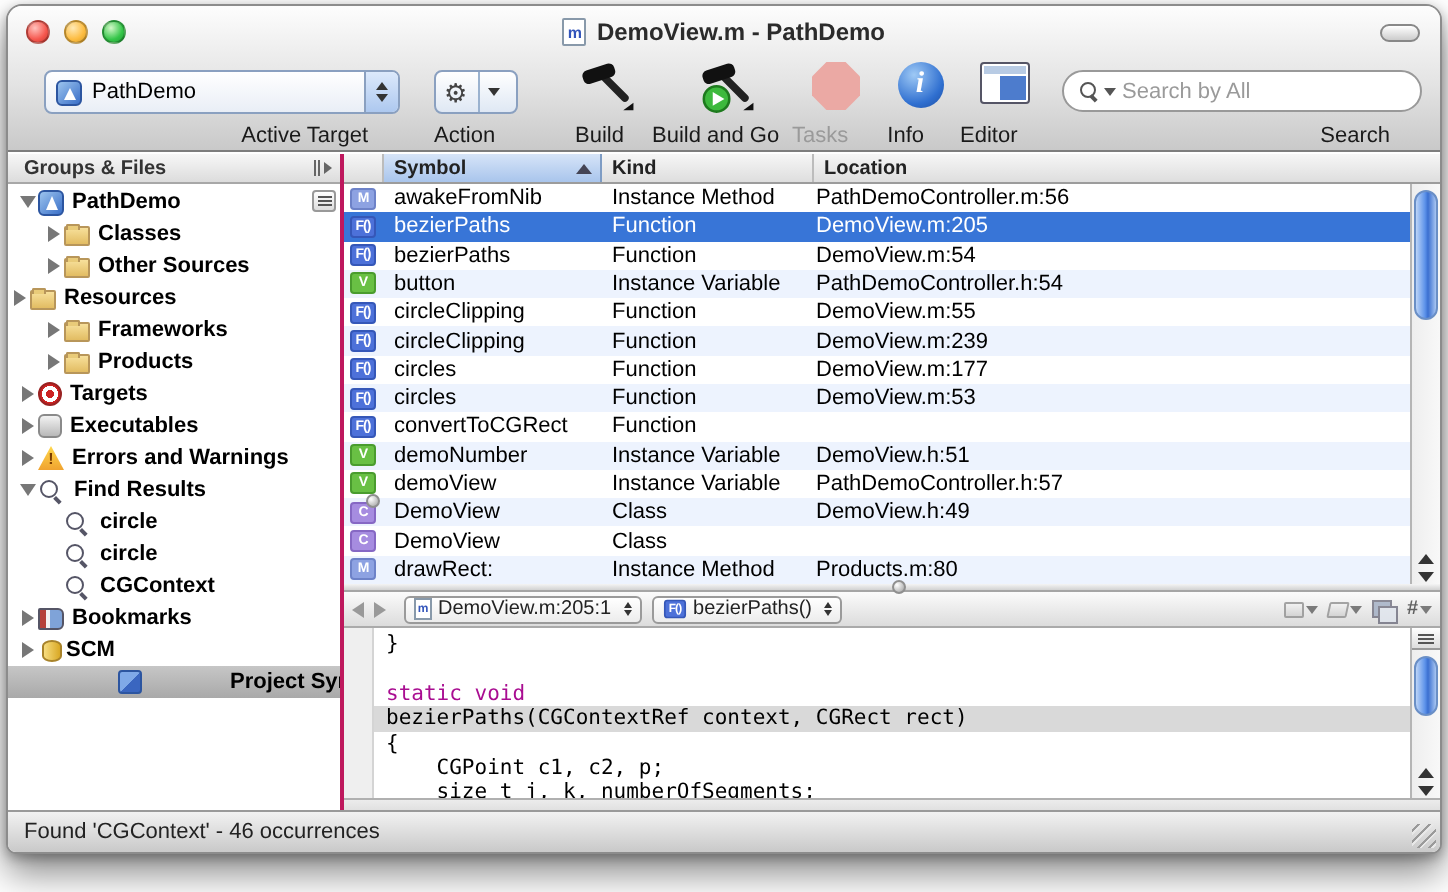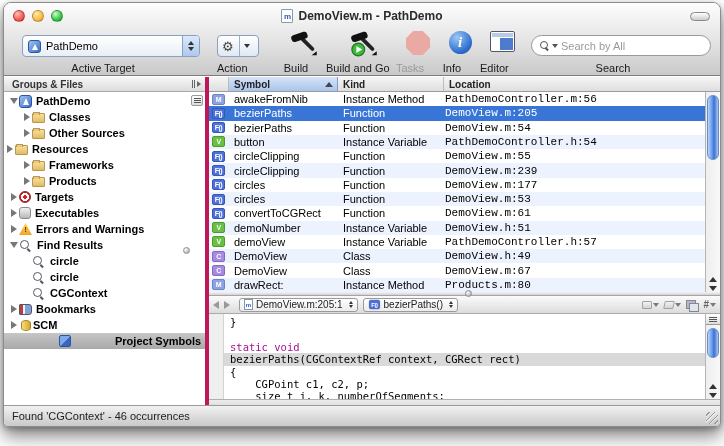--- a/index.html
+++ b/index.html
@@ -20,21 +20,21 @@
   .tl.red { background:radial-gradient(circle at 35% 30%, #ffc2bd, #f6574e 60%, #c43a31); }
   .tl.yel { background:radial-gradient(circle at 35% 30%, #ffe9b5, #fdbc40 60%, #d29a28); }
   .tl.grn { background:radial-gradient(circle at 35% 30%, #d2f8c8, #35c649 60%, #1f9a33); }
   .title-center { position:absolute; left:0; right:0; top:0; height:26px; display:flex; align-items:center; justify-content:center; gap:5px; }
   .docicon { width:12px; height:14px; background:#fff; border:1px solid #8899aa; border-radius:1px;
     display:flex; align-items:center; justify-content:center; font-size:8px; font-weight:bold; color:#3355bb; }
   .title-text { font-size:12px; font-weight:700; color:#2b2b2b; }
   .capsule { position:absolute; right:10px; top:9px; width:20px; height:9px; border:1px solid #888;
     border-radius:5px; background:linear-gradient(#fff,#ccc); }
   .toolbar { position:relative; height:47px; }
-  .tcaption { position:absolute; left:0; right:16px; bottom:1px; text-align:center; font-size:11px; color:#1a1a1a; white-space:nowrap;margin-top:19px; }
+  .tcaption { position:absolute; left:0; right:16px; bottom:1px; text-align:right; font-size:11px; color:#1a1a1a; white-space:nowrap;margin-top:19px; }
   .tcaption.dis { color:#9a9a9a; }
   .tgroup { position:absolute; top:0; height:46px; }
   .popup { position:absolute; top:6px; left:0; right:0; height:22px; background:linear-gradient(#fff,#e9eef6);
     border:1px solid #8aa0c0; border-radius:4px; display:flex; align-items:center; padding-left:5px; font-size:11px; }
   .popup .cap { position:absolute; right:0; top:0; bottom:0; width:17px; border-left:1px solid #8aa0c0;
     background:linear-gradient(#dce9fb,#adc8ef); border-radius:0 3px 3px 0; display:flex; flex-direction:column;
     align-items:center; justify-content:center; gap:2px; }
   .upt { width:0; height:0; border-left:3px solid transparent; border-right:3px solid transparent; border-bottom:4px solid #333; }
   .dnt { width:0; height:0; border-left:3px solid transparent; border-right:3px solid transparent; border-top:4px solid #333; }
   .proj-ic { width:13px; height:13px; border-radius:3px; margin-right:5px;
@@ -56,21 +56,21 @@
   .searchwrap { position:absolute; top:6px; left:0; right:0; height:21px; background:#fff; border:1px solid #999;
     border-radius:11px; display:flex; align-items:center; padding:0 8px; gap:3px; }
   .mag { width:9px; height:9px; position:relative; flex:none; }
   .mag::before { content:""; position:absolute; left:0; top:0; width:6px; height:6px; border:1.5px solid #555; border-radius:50%; }
   .mag::after { content:""; position:absolute; left:6px; top:6px; width:4px; height:1.5px; background:#555; transform:rotate(45deg); transform-origin:0 0; }
   .smalldd { width:0; height:0; border-left:3px solid transparent; border-right:3px solid transparent; border-top:4px solid #555; flex:none; }
   .searchfield { border:none; outline:none; flex:1; font-size:11px; color:#333; background:transparent; font-family:"Liberation Sans",sans-serif; }
   .searchfield::placeholder { color:#9a9a9a; }
   
   .main { position:absolute; top:74px; left:0; width:100%; height:330px; display:flex; }
-  .sidebar { width:205px; flex:none; background:#fff; border-right:4px solid #be185d; position:relative; }
+  .sidebar { width:168px; flex:none; background:#fff; border-right:2px solid #be185d; position:relative; }
   .sb-header { height:15px; background:linear-gradient(#f7f7f7,#dcdcdc); border-bottom:1px solid #a8a8a8;
     font-size:10px; font-weight:700; color:#333; display:flex; align-items:center; padding:0 4px 0 8px; }
   .sb-header .sp { flex:1; }
   .colswitch { display:flex; align-items:center; gap:1px; }
   .colswitch i { display:block; width:1px; height:8px; background:#666; }
   .colswitch b { display:block; width:0; height:0; border-top:3px solid transparent; border-bottom:3px solid transparent; border-left:4px solid #666; margin-left:1px; }
   .optbtn { position:absolute; right:2px; top:18px; width:12px; height:11px; border:1px solid #999; background:
     linear-gradient(#fff,#ddd); border-radius:2px; display:flex; align-items:center; justify-content:center; }
   .optbtn i { display:block; width:7px; height:5px; background:repeating-linear-gradient(#555 0 1px, transparent 1px 2px); }
   .tree { position:absolute; top:16px; left:0; right:0; bottom:0; overflow:hidden; font-size:11px; font-weight:700; color:#000; }
@@ -105,21 +105,21 @@
   .th.kindcol { width:106px; flex:none; }
   .th.loccol { flex:1; border-right:none; }
   .tbody { flex:1; display:flex; flex-direction:column; position:relative; padding-right:15px; }
   .trow { flex:1; display:flex; align-items:center; font-size:11px; color:#000; background:#fff; }
   .trow.alt { background:#edf3fe; }
   .trow.sel { background:#3875d7; color:#fff; }
   .td { padding-left:5px; overflow:hidden; white-space:nowrap; }
   .td.iconcol { width:20px; flex:none; padding-left:3px; display:flex; align-items:center; }
   .td.symcol { width:109px; flex:none; }
   .td.kindcol { width:102px; flex:none; }
-  .td.loccol { flex:1;font-family:Liberation Mono, monospace; }
+  .td.loccol { flex:1; }
   .badge { width:13px; height:11px; border-radius:2px; color:#fff; font-size:7px; font-weight:700;
     display:flex; align-items:center; justify-content:center; letter-spacing:-.5px; }
   .badge.method { background:#8da2e2; border:1px solid #6d82c8; }
   .badge.function { background:#4d71d9; border:1px solid #3557b8; }
   .badge.variable { background:#69c044; border:1px solid #4a9c2e; }
   .badge.class { background:#a68ce0; border:1px solid #8668c4; }
   .vscroll { position:absolute; right:0; top:0; bottom:0; width:15px; background:linear-gradient(90deg,#eee,#f8f8f8); border-left:1px solid #b5b5b5; }
   .thumb { position:absolute; left:1px; width:12px; border-radius:6px;
     background:linear-gradient(90deg,#bcd4f7,#5d93ea 45%,#3a6fd0 60%,#a9c6f2); border:1px solid #6a8fc6; }
   .sarrows { position:absolute; left:0; right:0; bottom:1px; display:flex; flex-direction:column; align-items:center; gap:4px; }
@@ -466,21 +466,20 @@
                 <div class="td symcol">circles</div>
                 <div class="td kindcol">Function</div>
                 <div class="td loccol">DemoView.m:53</div>
               </div>
               <div class="trow">
                 <div class="td iconcol">
                   <span class="badge function">F()</span>
                 </div>
                 <div class="td symcol">convertToCGRect</div>
                 <div class="td kindcol">Function</div>
-                <div class="td loccol">DemoView.m:61</div>
               </div>
               <div class="trow alt">
                 <div class="td iconcol">
                   <span class="badge variable">V</span>
                 </div>
                 <div class="td symcol">demoNumber</div>
                 <div class="td kindcol">Instance Variable</div>
                 <div class="td loccol">DemoView.h:51</div>
               </div>
               <div class="trow">
@@ -498,21 +497,20 @@
                 <div class="td symcol">DemoView</div>
                 <div class="td kindcol">Class</div>
                 <div class="td loccol">DemoView.h:49</div>
               </div>
               <div class="trow">
                 <div class="td iconcol">
                   <span class="badge class">C</span>
                 </div>
                 <div class="td symcol">DemoView</div>
                 <div class="td kindcol">Class</div>
-                <div class="td loccol">DemoView.m:67</div>
               </div>
               <div class="trow alt">
                 <div class="td iconcol">
                   <span class="badge method">M</span>
                 </div>
                 <div class="td symcol">drawRect:</div>
                 <div class="td kindcol">Instance Method</div>
                 <div class="td loccol">Products.m:80</div>
               </div>
             </div>

